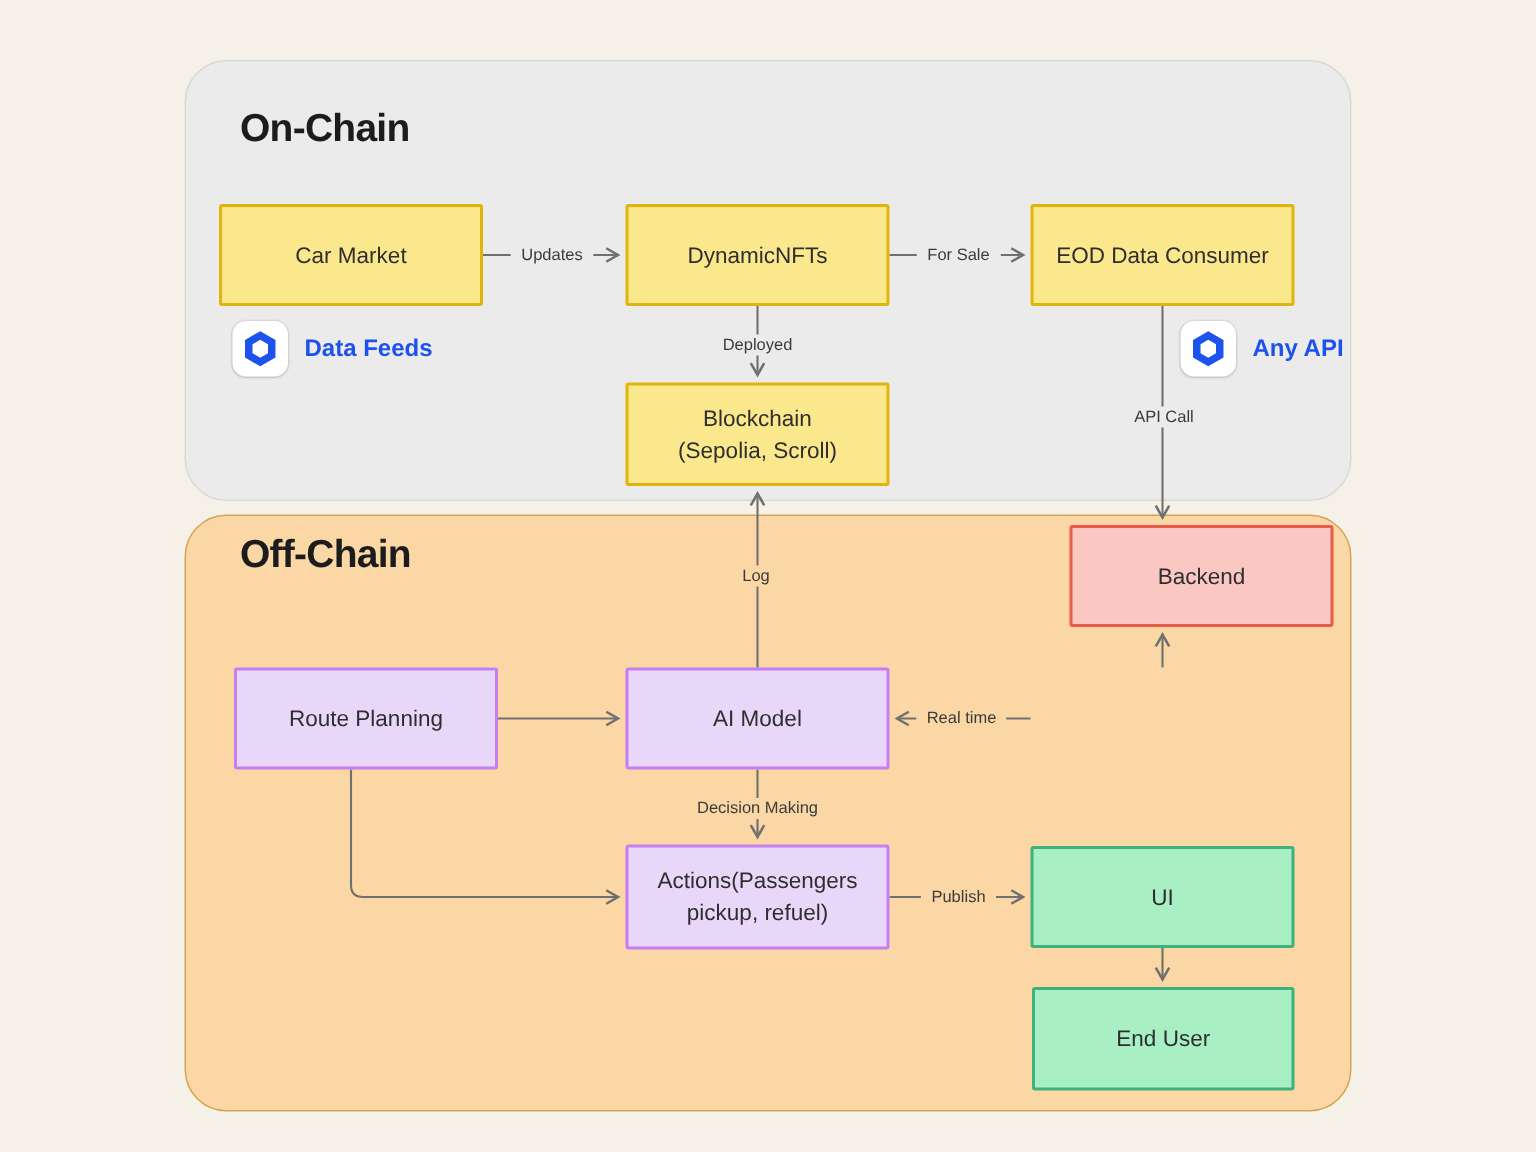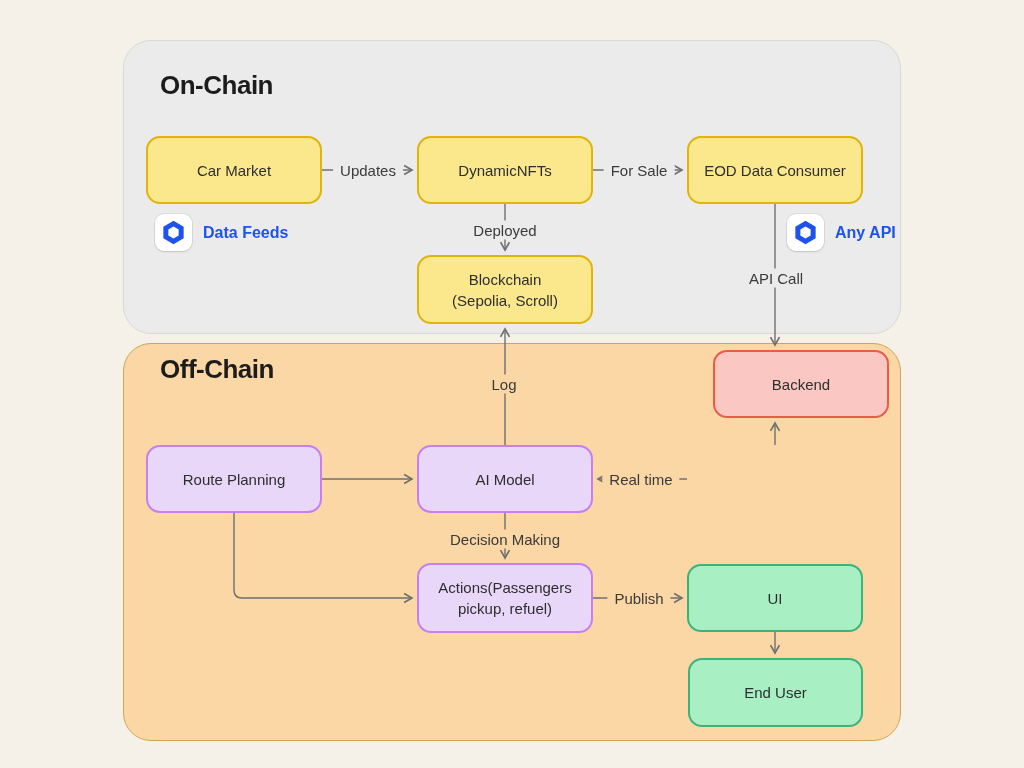--- a/index.html
+++ b/index.html
@@ -34,41 +34,41 @@
     display:flex;align-items:center;justify-content:center;
     box-shadow:0 0 0 1px rgba(0,0,0,.06),0 1px 2px rgba(0,0,0,.12)}
   .logo-tile svg{display:block}
   .badge-label{font-size:16px;font-weight:700;color:var(--chainlink-blue)}
 
   svg.connectors{position:absolute;left:0;top:0;z-index:2;pointer-events:none}
   .connector{stroke:var(--connector);stroke-width:1.4;fill:none}
   .arrowhead-path{stroke:var(--connector);stroke-width:1.5;fill:none}
 
   .node{position:absolute;z-index:3;display:flex;flex-direction:column;align-items:center;
-    justify-content:center;text-align:center;border-radius:14px;border:2px solid;
+    justify-content:center;text-align:center;border-radius:2px;border:2px solid;
     font-size:15px;color:var(--text);line-height:21px;padding:4px}
   .node--yellow{background:var(--yellow-fill);border-color:var(--yellow-border)}
   .node--pink{background:var(--pink-fill);border-color:var(--pink-border)}
   .node--purple{background:var(--purple-fill);border-color:var(--purple-border)}
   .node--green{background:var(--green-fill);border-color:var(--green-border)}
 
   #n-car{left:146px;top:136px;width:176px;height:68px}
   #n-dyn{left:417px;top:136px;width:176px;height:68px}
   #n-eod{left:687px;top:136px;width:176px;height:68px}
   #n-blockchain{left:417px;top:255px;width:176px;height:69px}
   #n-backend{left:713px;top:350px;width:176px;height:68px}
-  #n-route{left:146px;top:445px;width:176px;height:68px}
+  #n-route{left:156px;top:445px;width:176px;height:68px}
   #n-ai{left:417px;top:445px;width:176px;height:68px}
   #n-public{left:687px;top:445px;width:176px;height:68px}
   #n-actions{left:417px;top:563px;width:176px;height:70px}
   #n-ui{left:687px;top:564px;width:176px;height:68px}
   #n-enduser{left:688px;top:658px;width:175px;height:69px}
 
   .edge-label{position:absolute;z-index:4;transform:translate(-50%,-50%);
-    font-size:15px;color:#3B3B3B;padding:1px 7px;white-space:nowrap}
+    font-size:11px;color:#3B3B3B;padding:1px 7px;white-space:nowrap}
   .edge-label--gray{background:var(--on-chain-fill)}
   .edge-label--peach{background:var(--off-chain-fill)}
   #l-updates{left:368px;top:170px}
   #l-forsale{left:639px;top:170px}
   #l-deployed{left:505px;top:230px}
   #l-apicall{left:776px;top:278px}
   #l-log{left:504px;top:384px}
   #l-realtime{left:641px;top:479px}
   #l-decision{left:505px;top:539px}
   #l-publish{left:639px;top:598px}

